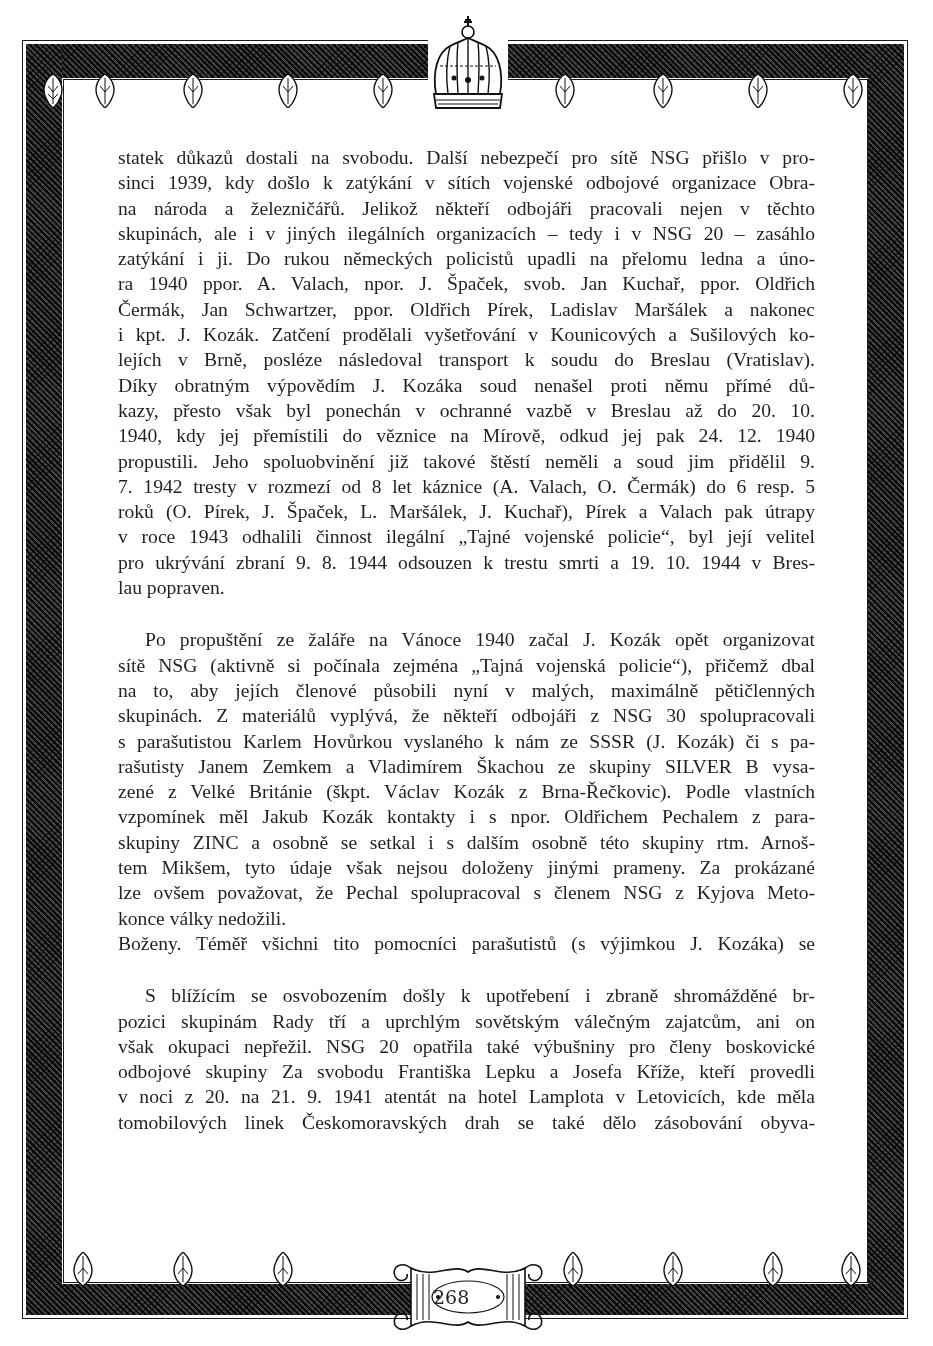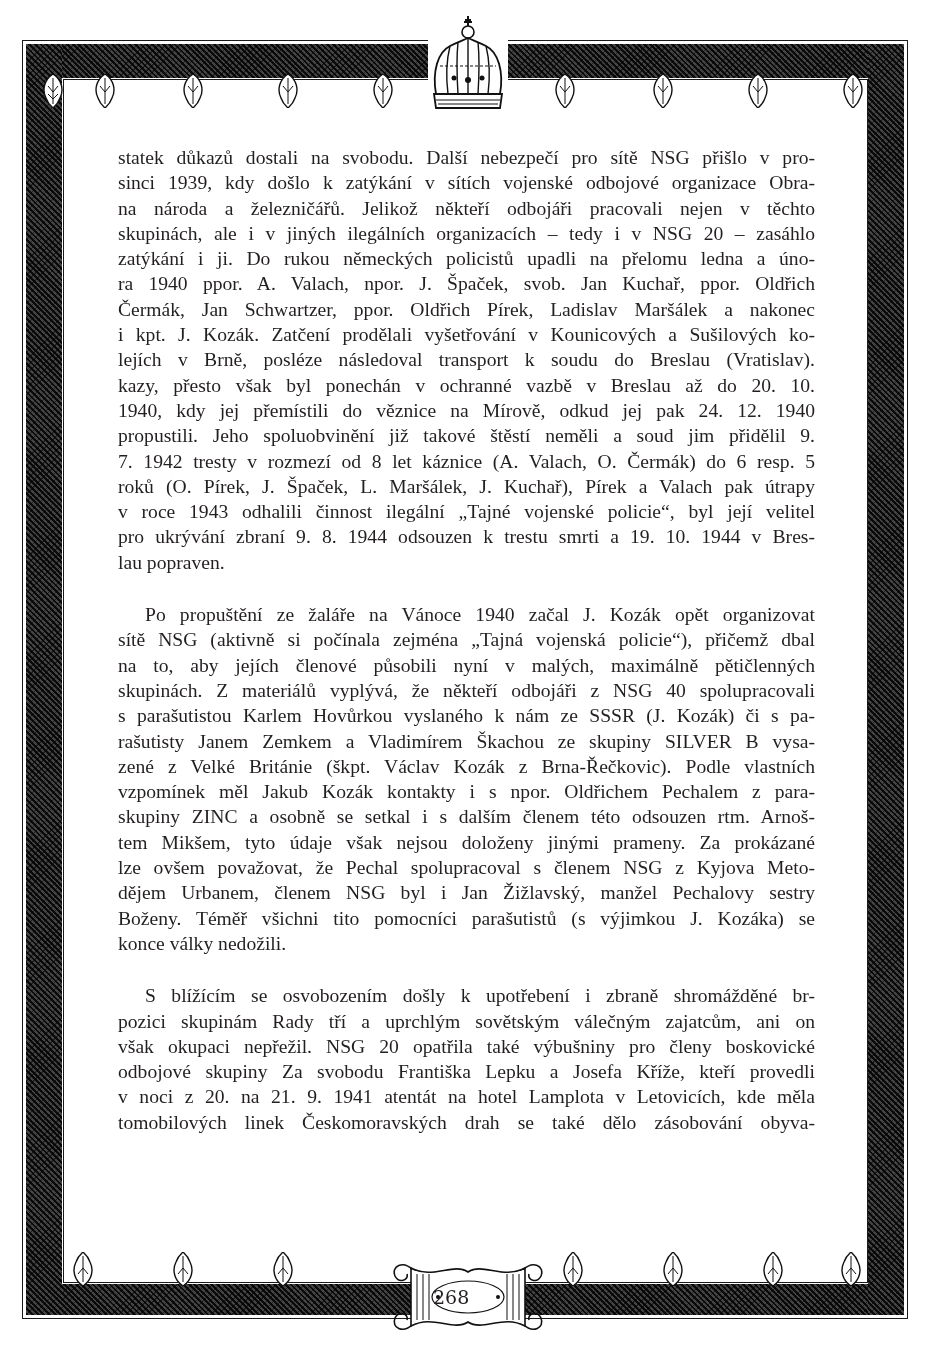--- a/index.html
+++ b/index.html
@@ -195,45 +195,45 @@
     <p class="para">
       <span class="line">statek důkazů dostali na svobodu. Další nebezpečí pro sítě NSG přišlo v pro-</span>
       <span class="line">sinci 1939, kdy došlo k zatýkání v sítích vojenské odbojové organizace Obra-</span>
       <span class="line">na národa a železničářů. Jelikož někteří odbojáři pracovali nejen v těchto</span>
       <span class="line">skupinách, ale i v jiných ilegálních organizacích – tedy i v NSG 20 – zasáhlo</span>
       <span class="line">zatýkání i ji. Do rukou německých policistů upadli na přelomu ledna a úno-</span>
       <span class="line">ra 1940 ppor. A. Valach, npor. J. Špaček, svob. Jan Kuchař, ppor. Oldřich</span>
       <span class="line">Čermák, Jan Schwartzer, ppor. Oldřich Pírek, Ladislav Maršálek a nakonec</span>
       <span class="line">i kpt. J. Kozák. Zatčení prodělali vyšetřování v Kounicových a Sušilových ko-</span>
       <span class="line">lejích v Brně, posléze následoval transport k soudu do Breslau (Vratislav).</span>
+      <span class="line">Díky obratným výpovědím J. Kozáka soud nenašel proti němu přímé dů-</span>
       <span class="line">kazy, přesto však byl ponechán v ochranné vazbě v Breslau až do 20. 10.</span>
       <span class="line">1940, kdy jej přemístili do věznice na Mírově, odkud jej pak 24. 12. 1940</span>
       <span class="line">propustili. Jeho spoluobvinění již takové štěstí neměli a soud jim přidělil 9.</span>
       <span class="line">7. 1942 tresty v rozmezí od 8 let káznice (A. Valach, O. Čermák) do 6 resp. 5</span>
       <span class="line">roků (O. Pírek, J. Špaček, L. Maršálek, J. Kuchař), Pírek a Valach pak útrapy</span>
       <span class="line">v roce 1943 odhalili činnost ilegální „Tajné vojenské policie“, byl její velitel</span>
       <span class="line">pro ukrývání zbraní 9. 8. 1944 odsouzen k trestu smrti a 19. 10. 1944 v Bres-</span>
       <span class="line last">lau popraven.</span>
     </p>
     <div class="gap"></div>
     <p class="para">
       <span class="line indent">Po propuštění ze žaláře na Vánoce 1940 začal J. Kozák opět organizovat</span>
       <span class="line">sítě NSG (aktivně si počínala zejména „Tajná vojenská policie“), přičemž dbal</span>
       <span class="line">na to, aby jejích členové působili nyní v malých, maximálně pětičlenných</span>
-      <span class="line">skupinách. Z materiálů vyplývá, že někteří odbojáři z NSG 40 spolupracovali</span>
+      <span class="line">skupinách. Z materiálů vyplývá, že někteří odbojáři z NSG 30 spolupracovali</span>
       <span class="line">s parašutistou Karlem Hovůrkou vyslaného k nám ze SSSR (J. Kozák) či s pa-</span>
       <span class="line">rašutisty Janem Zemkem a Vladimírem Škachou ze skupiny SILVER B vysa-</span>
       <span class="line">zené z Velké Británie (škpt. Václav Kozák z Brna-Řečkovic). Podle vlastních</span>
       <span class="line">vzpomínek měl Jakub Kozák kontakty i s npor. Oldřichem Pechalem z para-</span>
-      <span class="line">skupiny ZINC a osobně se setkal i s dalším členem této odsouzen rtm. Arnoš-</span>
+      <span class="line">skupiny ZINC a osobně se setkal i s dalším osobně této skupiny rtm. Arnoš-</span>
       <span class="line">tem Mikšem, tyto údaje však nejsou doloženy jinými prameny. Za prokázané</span>
       <span class="line">lze ovšem považovat, že Pechal spolupracoval s členem NSG z Kyjova Meto-</span>
-      <span class="line">dějem Urbanem, členem NSG byl i Jan Žižlavský, manžel Pechalovy sestry</span>
+      <span class="line last">konce války nedožili.</span>
       <span class="line">Boženy. Téměř všichni tito pomocníci parašutistů (s výjimkou J. Kozáka) se</span>
-      <span class="line last">konce války nedožili.</span>
     </p>
     <div class="gap"></div>
     <p class="para">
       <span class="line indent">S blížícím se osvobozením došly k upotřebení i zbraně shromážděné br-</span>
       <span class="line">pozici skupinám Rady tří a uprchlým sovětským válečným zajatcům, ani on</span>
       <span class="line">však okupaci nepřežil. NSG 20 opatřila také výbušniny pro členy boskovické</span>
       <span class="line">odbojové skupiny Za svobodu Františka Lepku a Josefa Kříže, kteří provedli</span>
       <span class="line">v noci z 20. na 21. 9. 1941 atentát na hotel Lamplota v Letovicích, kde měla</span>
       <span class="line">tomobilových linek Českomoravských drah se také dělo zásobování obyva-</span>
     </p>

